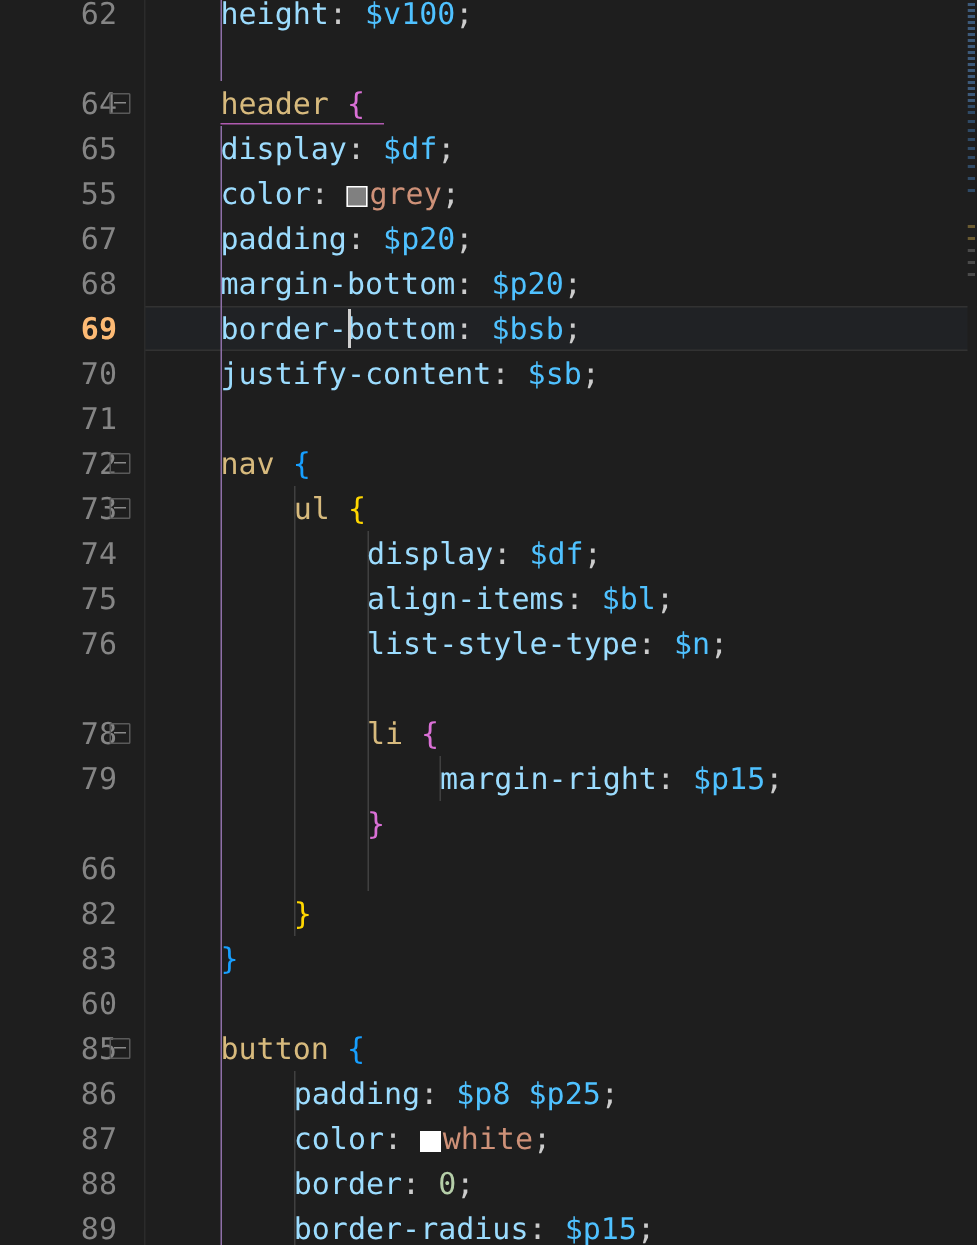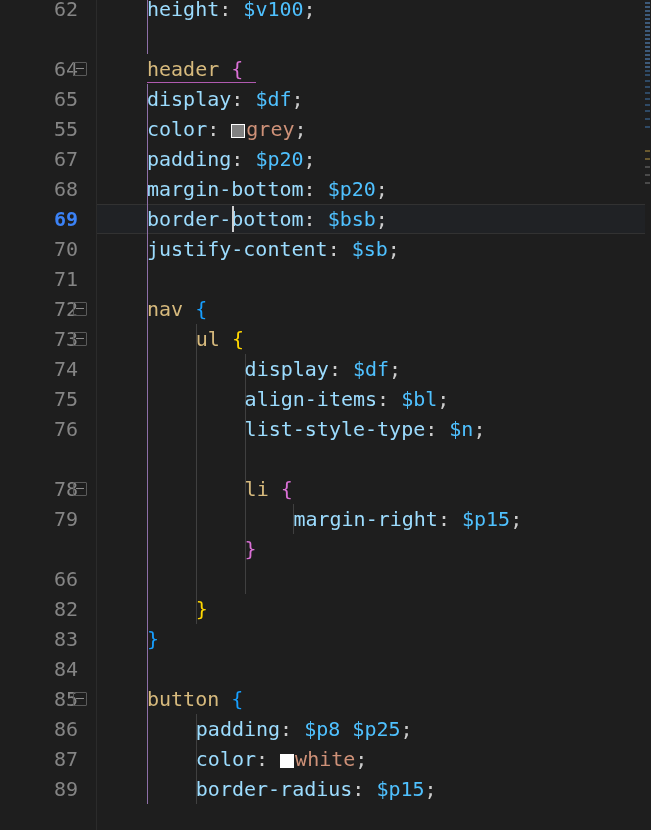--- a/index.html
+++ b/index.html
@@ -57,21 +57,21 @@
     position: absolute;
     right: 18px; top: 0;
     height: 30px;
     line-height: 30px;
     font-size: 20px;
     color: #858585;
     letter-spacing: 0px;
     text-align: right;
     white-space: pre;
   }
-  .row.active .lineno { color: #3b82f6; font-weight: bold; }
+  .row.active .lineno { color: #fdba74; font-weight: bold; }
 
   
   .fold {
     position: absolute;
     left: 73px; top: 8px;
     width: 14px; height: 14px;
     border: 1px solid #5a5a5a;
     box-sizing: border-box;
     border-radius: 1px;
   }
@@ -389,21 +389,21 @@
         <div class="gutter">
           <div class="lineno">83</div>
         </div>
         <div class="code i0"><span class="b-blue">}</span></div>
       </div>
       <div class="row">
         <div class="guides">
           <div class="guide act" style="left: 147px;"></div>
         </div>
         <div class="gutter">
-          <div class="lineno">84</div>
+          <div class="lineno">60</div>
         </div>
       </div>
       <div class="row">
         <div class="guides">
           <div class="guide act" style="left: 147px;"></div>
         </div>
         <div class="gutter">
           <div class="lineno">85</div>
           <div class="fold"></div>
         </div>
@@ -421,20 +421,30 @@
       </div>
       <div class="row">
         <div class="guides">
           <div class="guide act" style="left: 147px;"></div>
           <div class="guide" style="left: 195.8px;"></div>
         </div>
         <div class="gutter">
           <div class="lineno">87</div>
         </div>
         <div class="code i1"><span class="prop">color</span><span class="punc">: </span><span class="swatch" style="background: rgb(255, 255, 255);"></span><span class="val">white</span><span class="punc">;</span></div>
+      </div>
+      <div class="row">
+        <div class="guides">
+          <div class="guide act" style="left: 147px;"></div>
+          <div class="guide" style="left: 195.8px;"></div>
+        </div>
+        <div class="gutter">
+          <div class="lineno">88</div>
+        </div>
+        <div class="code i1"><span class="prop">border</span><span class="punc">: </span><span class="num">0</span><span class="punc">;</span></div>
       </div>
       <div class="row">
         <div class="guides">
           <div class="guide act" style="left: 147px;"></div>
           <div class="guide" style="left: 195.8px;"></div>
         </div>
         <div class="gutter">
           <div class="lineno">89</div>
         </div>
         <div class="code i1"><span class="prop">border-radius</span><span class="punc">: </span><span class="var">$p15</span><span class="punc">;</span></div>

